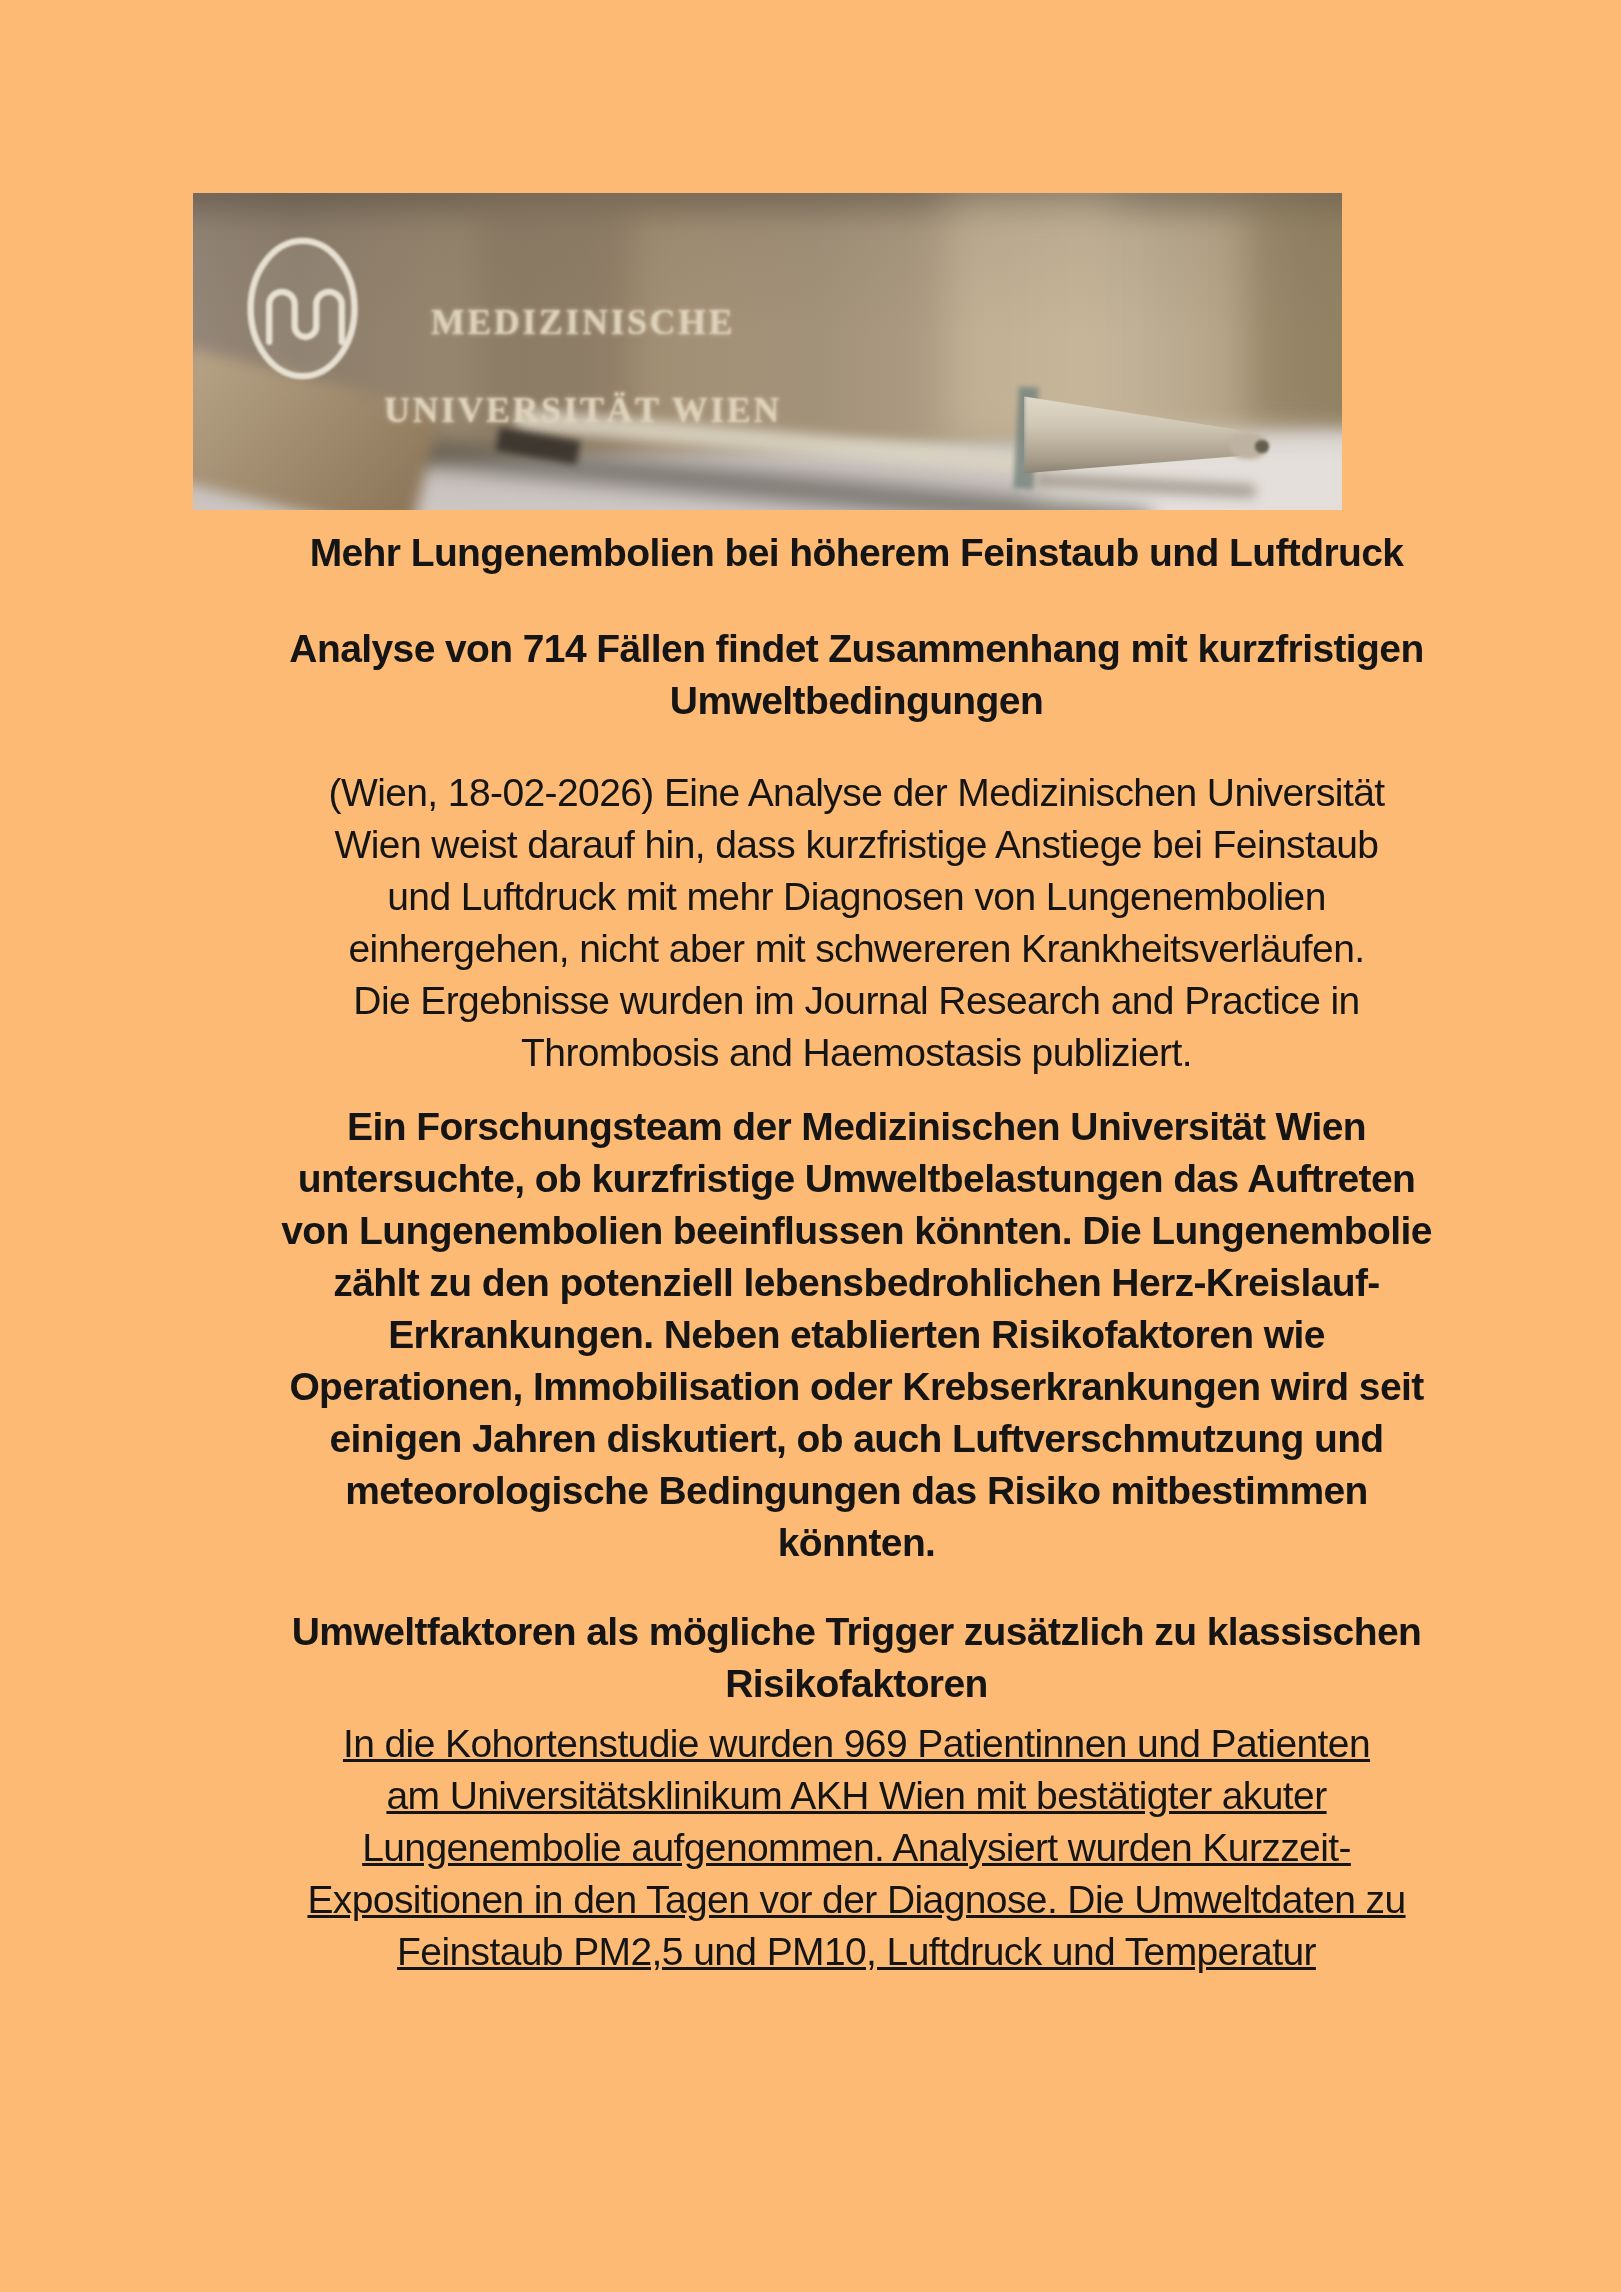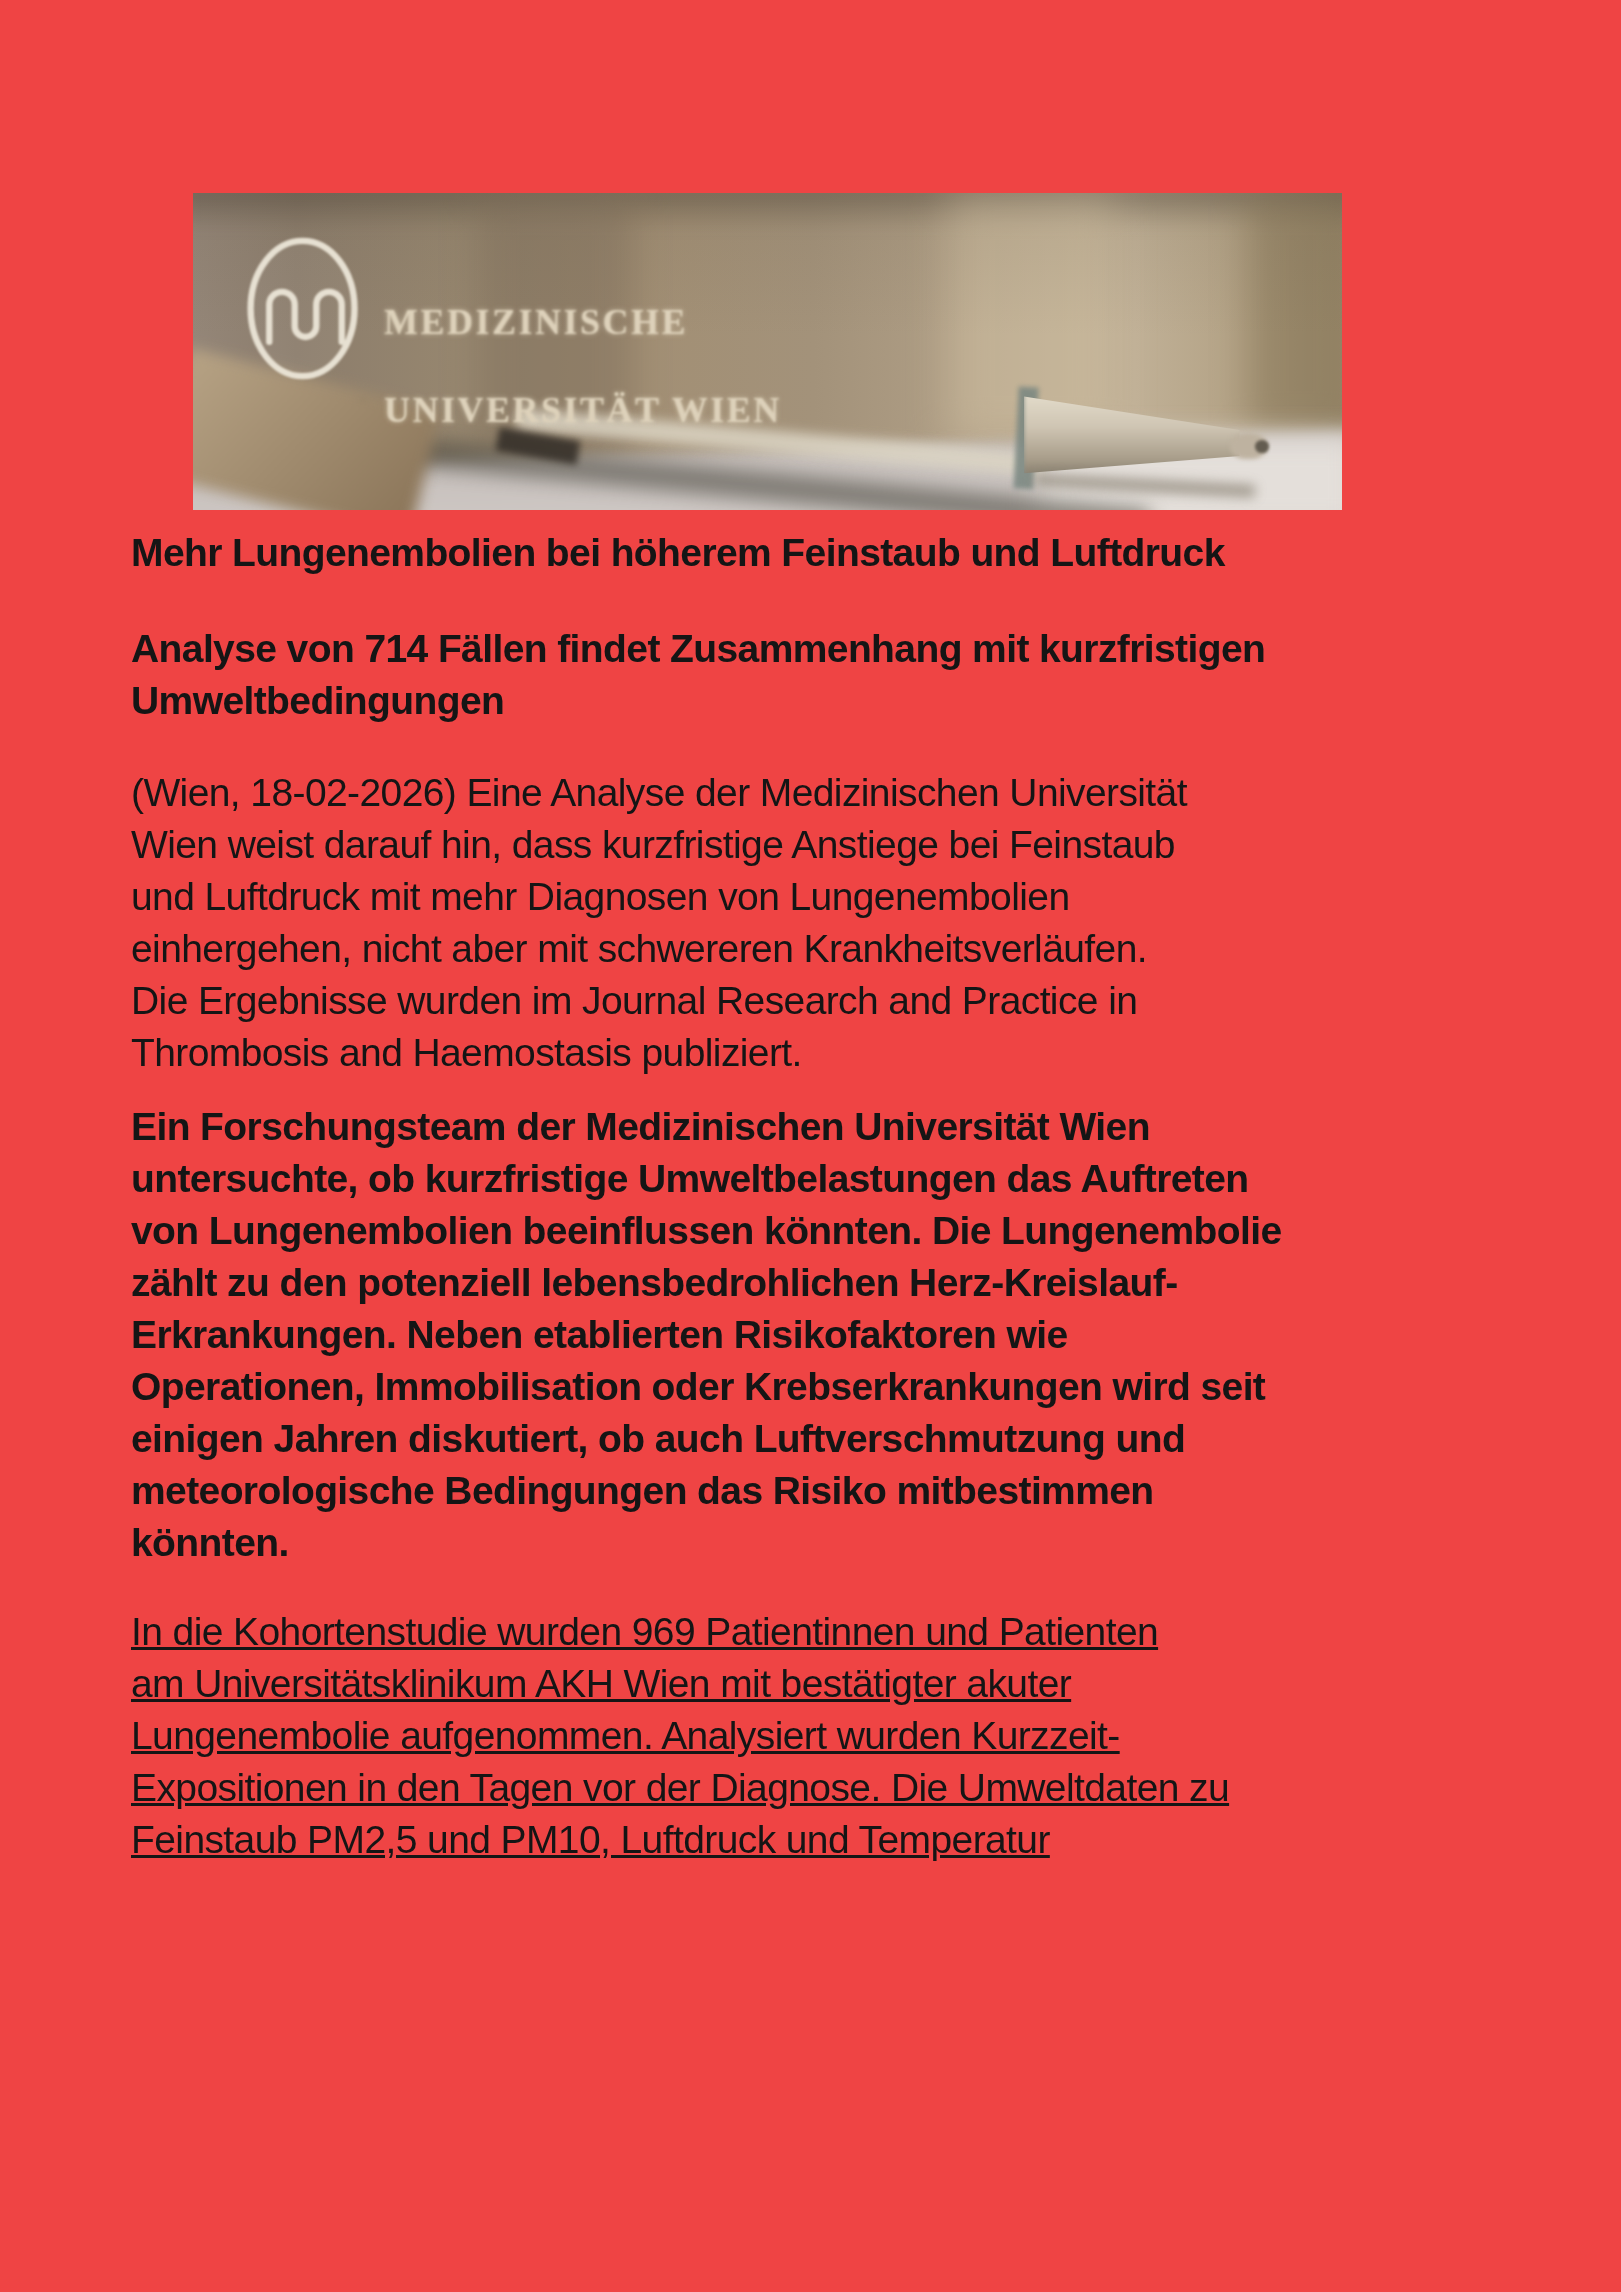--- a/index.html
+++ b/index.html
@@ -1,23 +1,24 @@
 <!DOCTYPE html>
 <html><head>
 <meta charset="utf-8">
 <style>
   html, body { margin: 0; padding: 0; background: #ffffff; }
   .page {
     position: relative;
     width: 1621px;
     height: 2293px;
-    background: #ef4444;
+    background: #fdba74;
     overflow: hidden;
     font-family: "Liberation Sans", sans-serif;
     color: #151515;
+    text-align: center;
   }
 
   
   figure.press-photo {
     position: absolute; left: 193px; top: 193px;
     width: 1149px; height: 317px;
     margin: 0; overflow: hidden;
     background: #a3927d;
   }
   .press-photo .layer { position: absolute; }
@@ -140,20 +141,22 @@
 Thrombosis and Haemostasis publiziert.</p>
     <p class="body-1">Ein Forschungsteam der Medizinischen Universität Wien
 untersuchte, ob kurzfristige Umweltbelastungen das Auftreten
 von Lungenembolien beeinflussen könnten. Die Lungenembolie
 zählt zu den potenziell lebensbedrohlichen Herz-Kreislauf-
 Erkrankungen. Neben etablierten Risikofaktoren wie
 Operationen, Immobilisation oder Krebserkrankungen wird seit
 einigen Jahren diskutiert, ob auch Luftverschmutzung und
 meteorologische Bedingungen das Risiko mitbestimmen
 könnten.</p>
+    <h3>Umweltfaktoren als mögliche Trigger zusätzlich zu klassischen
+Risikofaktoren</h3>
     <p class="body-2">In die Kohortenstudie wurden 969 Patientinnen und Patienten
 am Universitätsklinikum AKH Wien mit bestätigter akuter
 Lungenembolie aufgenommen. Analysiert wurden Kurzzeit-
 Expositionen in den Tagen vor der Diagnose. Die Umweltdaten zu
 Feinstaub PM2,5 und PM10, Luftdruck und Temperatur</p>
   </main>
 
 </div>
 
 

